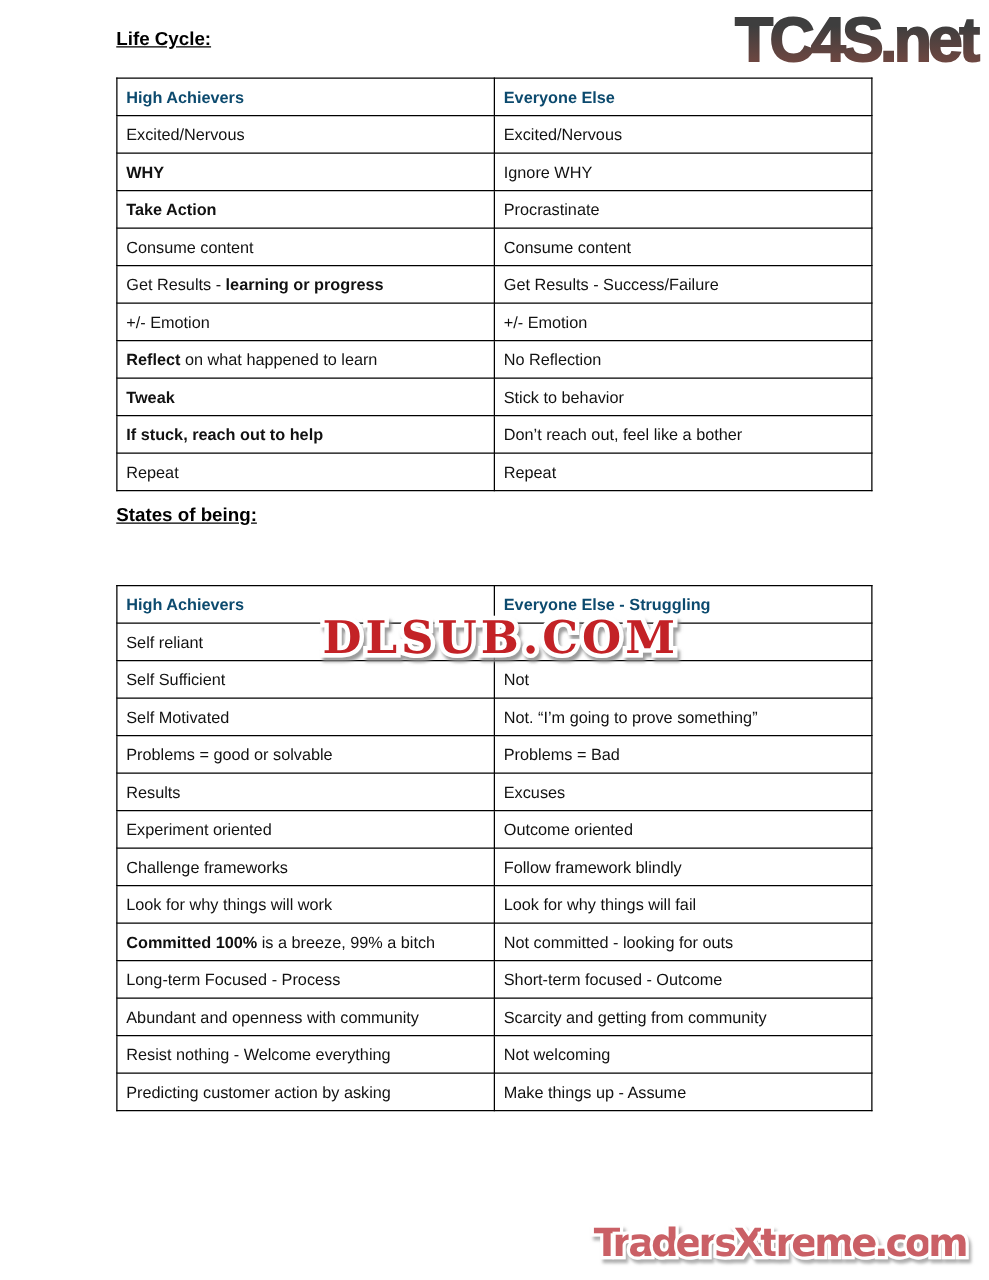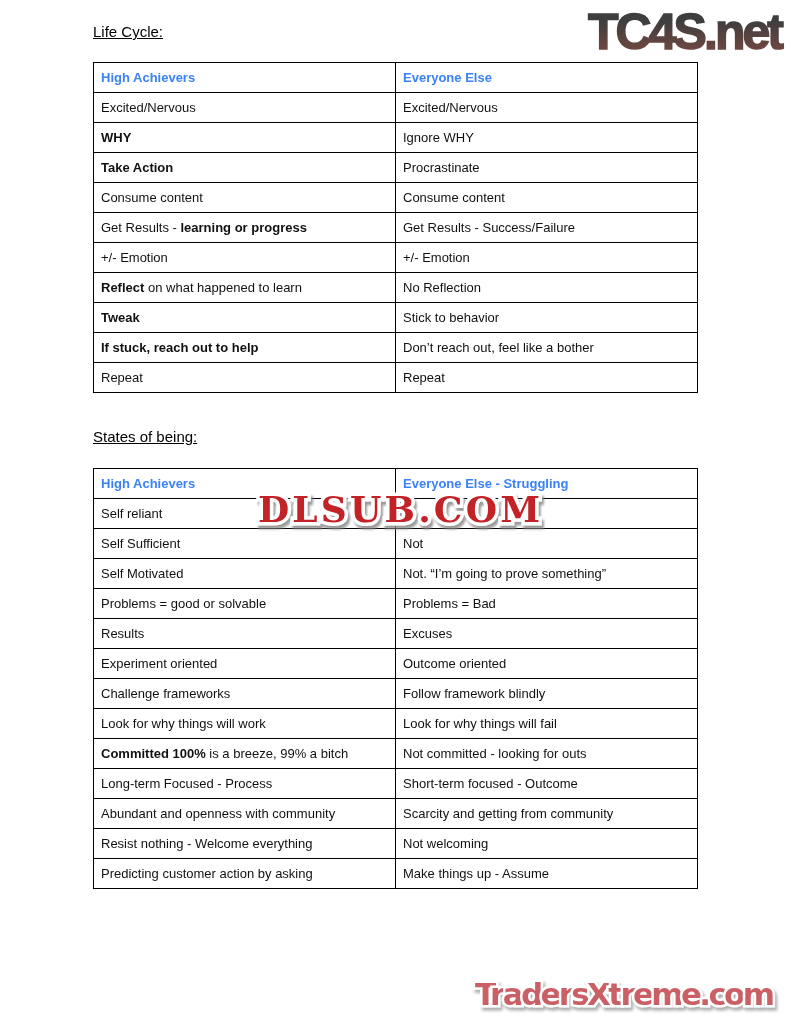--- a/index.html
+++ b/index.html
@@ -7,47 +7,47 @@
     position:relative;
     width:791px;height:1024px;
     background:#ffffff;
     font-family:"Liberation Sans", sans-serif;
     color:#000;
     overflow:hidden;
   }
   .heading{
     position:absolute;left:93px;
     margin:0;
-    font-size:15px;font-weight:normal;
+    font-size:15px;font-weight:bold;
     text-decoration:underline;
     color:#000;
   }
   #heading-0{top:23px;}
-  #heading-1{top:428px;}
+  #heading-1{top:404px;}
   table.doc-table{
     position:absolute;left:93px;
     width:605px;
     border-collapse:collapse;
     table-layout:fixed;
     font-size:13px;
     color:#111;
   }
   #table-0{top:62px;}
   #table-1{top:468px;}
   table.doc-table th, table.doc-table td{
     border:1px solid #000;
     height:29px;
     padding:0 6px 0 7px;
     text-align:left;
     vertical-align:middle;
     font-weight:normal;
     overflow:hidden;
     white-space:nowrap;
   }
-  table.doc-table th{font-weight:bold;color:#3b82f6;}
+  table.doc-table th{font-weight:bold;color:#0c4a6e;}
   table.doc-table{border:1.5px solid #000;}
   .b{font-weight:bold;}
   .wm{position:absolute;pointer-events:none;}
   #wm-top{top:0px;right:-2px;}
   #wm-mid{left:244px;top:478px;}
   #wm-bottom{left:462px;top:966px;}
 </style>
 </head>
 <body>
 

